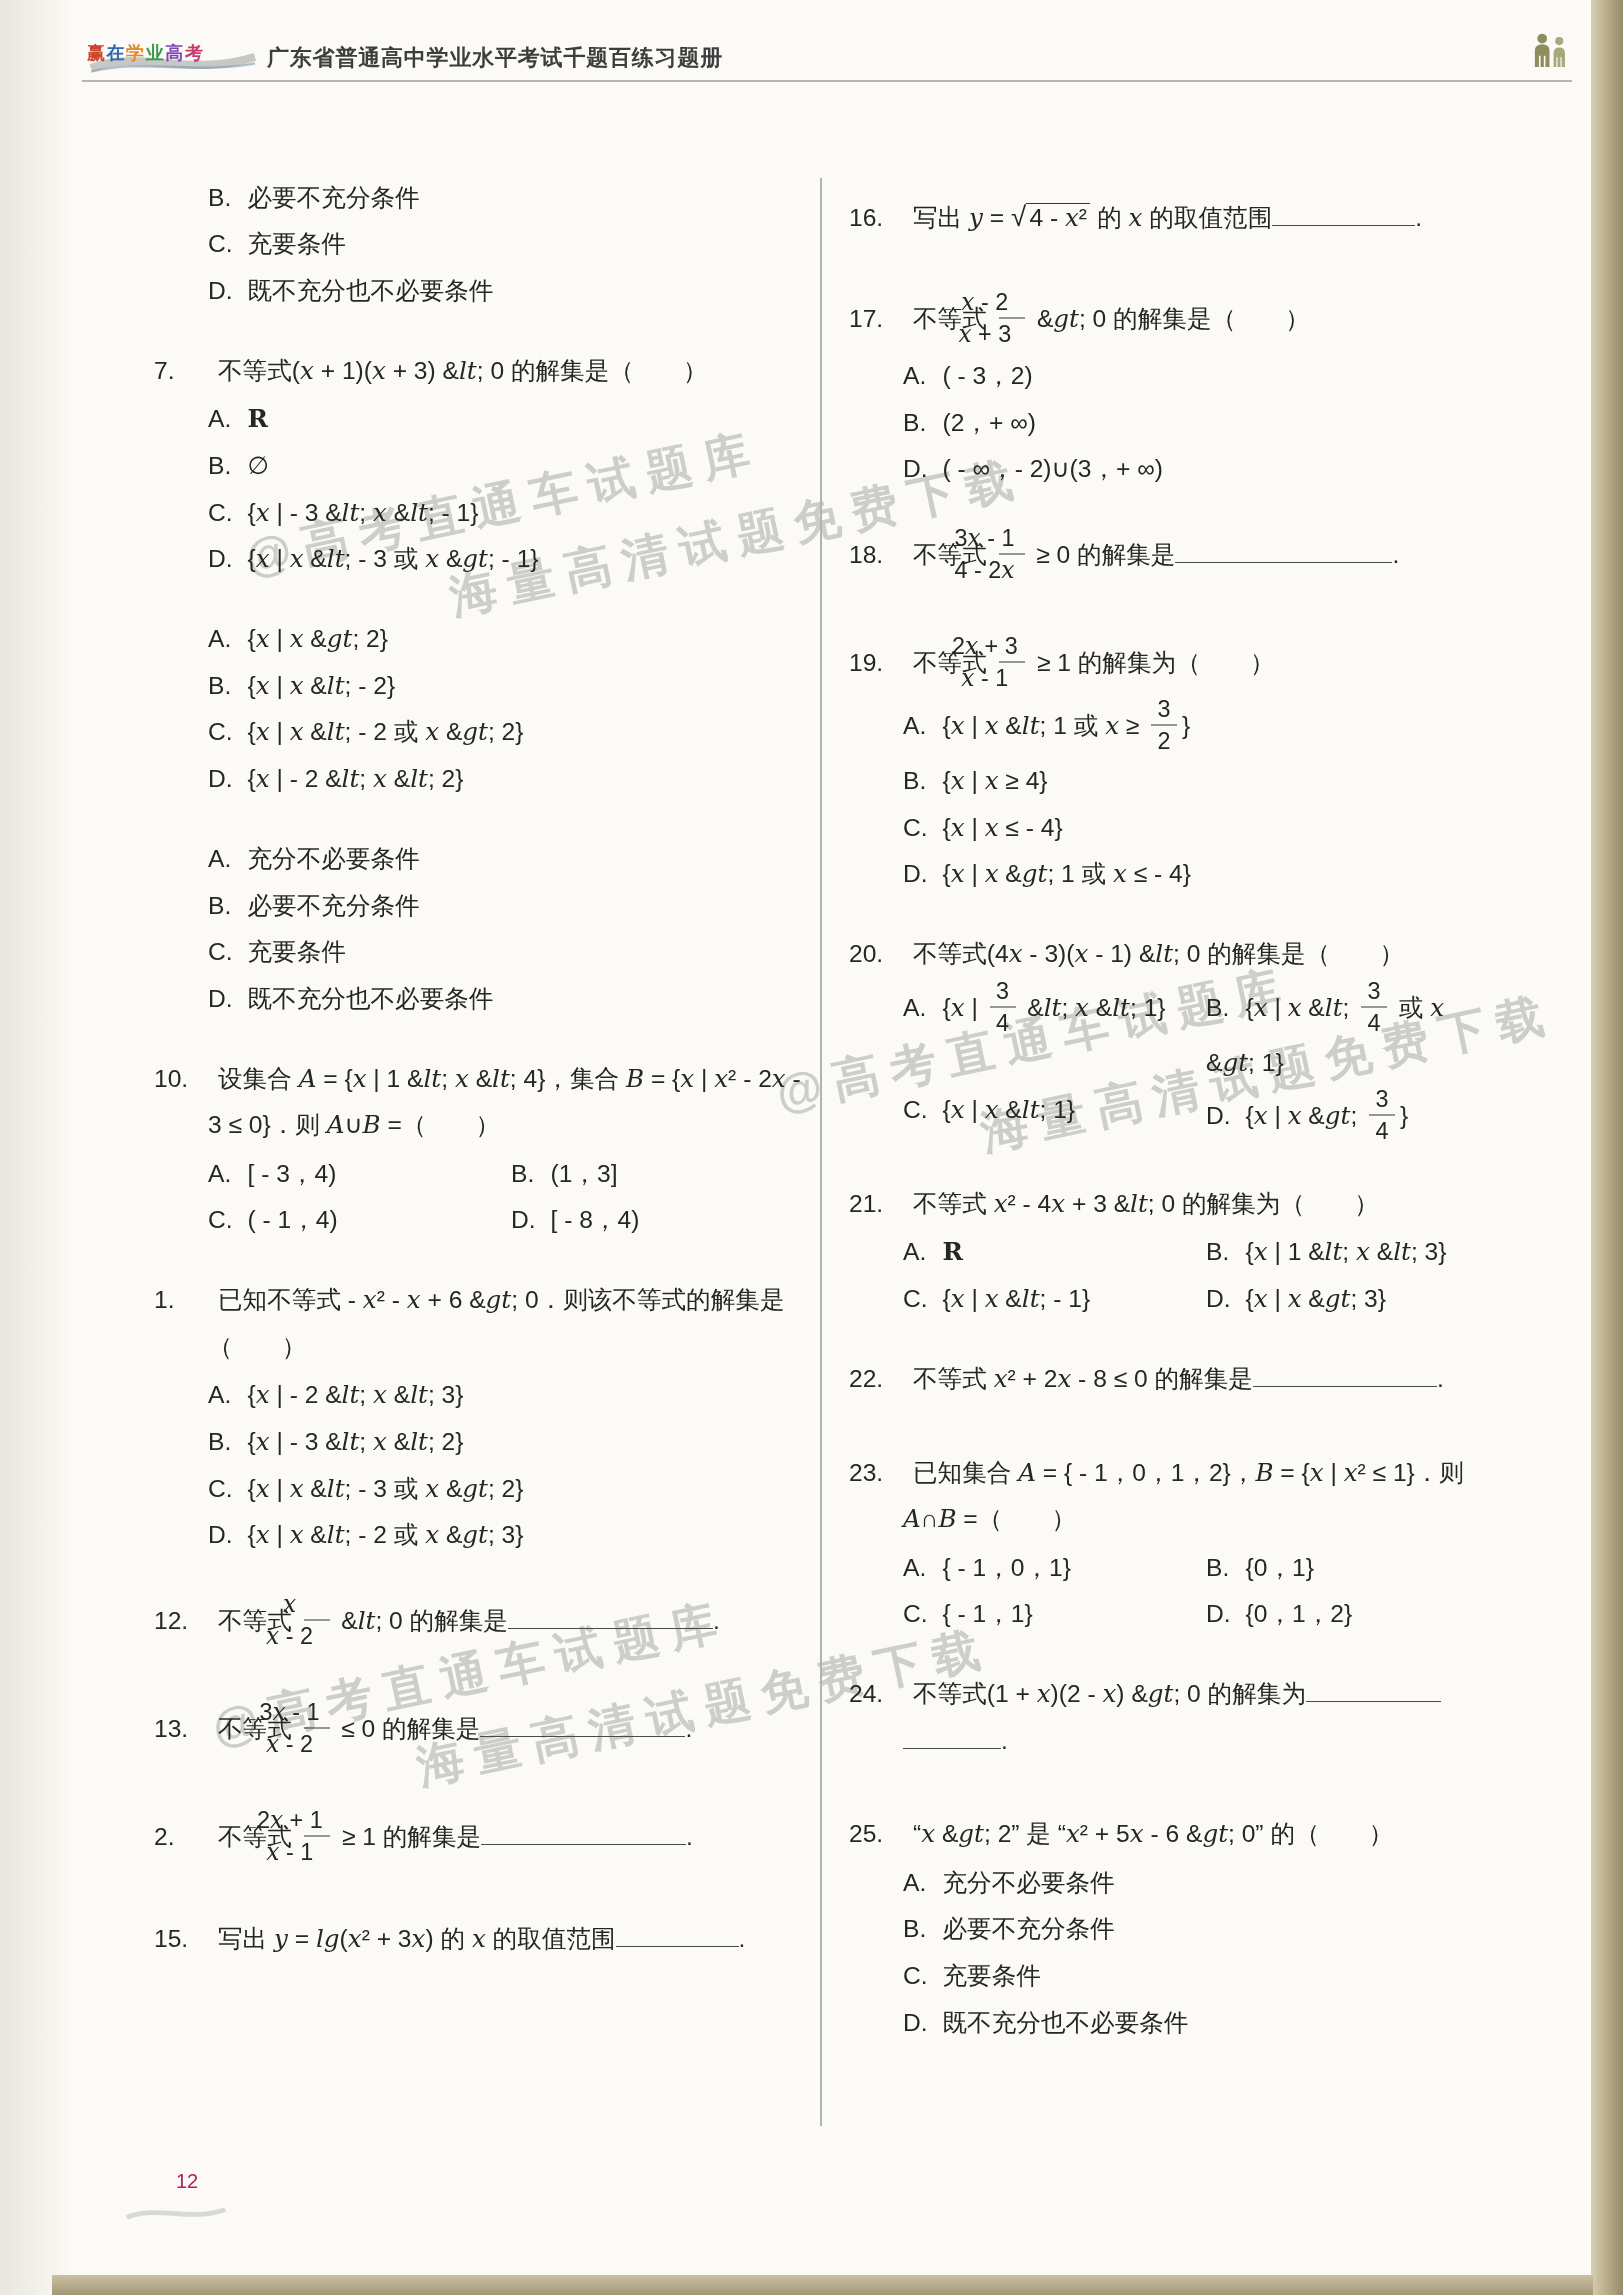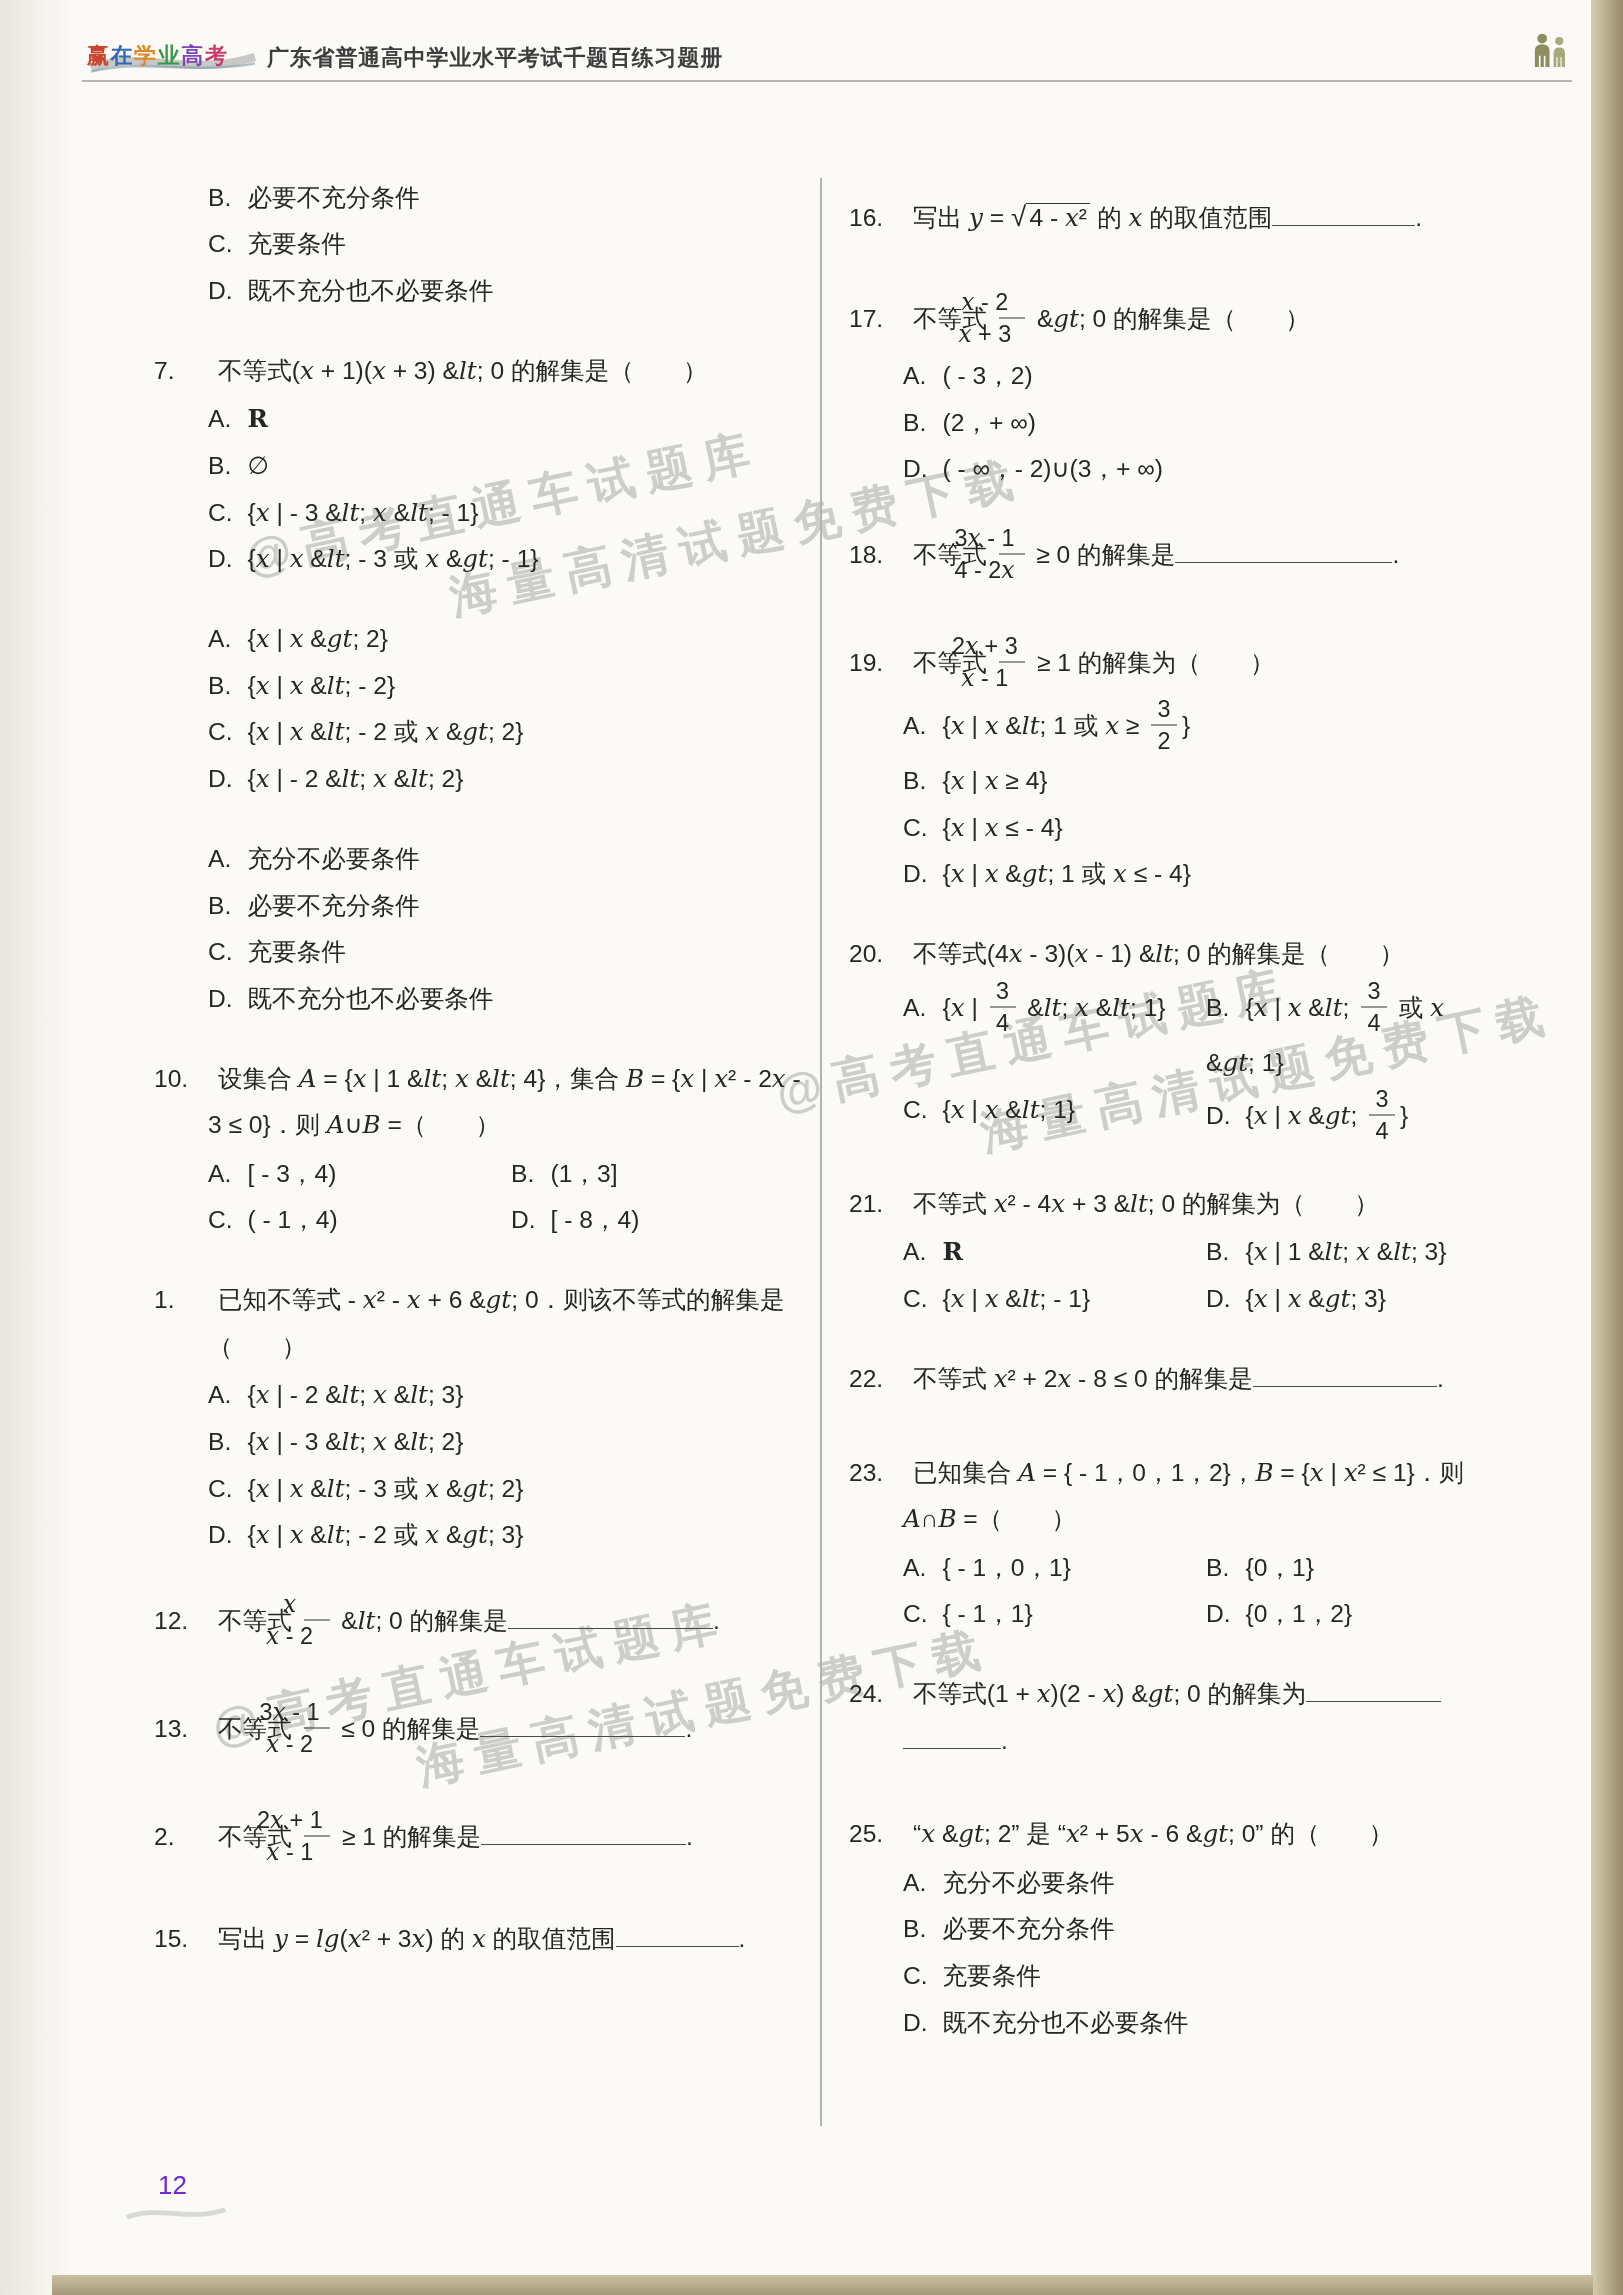--- a/index.html
+++ b/index.html
@@ -9,21 +9,21 @@
   .scan-right{position:absolute;right:0;top:0;width:33px;height:100%;
 format:none;background:linear-gradient(to right,#d8cfb2,#b3a785 55%,#95896a)}
   .scan-bottom{position:absolute;left:52px;right:31px;bottom:0;height:19.6px;
         background:linear-gradient(to bottom,#cbc1a2,#a3977a)}
   .scan-left{position:absolute;left:0;top:0;width:74px;height:100%;
         background:linear-gradient(to right,#e9e6de,rgba(255,255,255,0))}
   
   .header{position:absolute;left:82px;top:31px;right:52px;height:59px}
   .logo{position:absolute;left:4.9px;top:3.3px;width:172px;height:47px}
   .logo svg{position:absolute;left:0;top:13px}
-  .logo-text{position:relative;font-weight:bold;font-size:22px;letter-spacing:1.6px;top:6.5px}
+  .logo-text{position:relative;font-weight:bold;font-size:18px;letter-spacing:1.6px;top:6.5px}
   .htitle{position:absolute;left:185px;top:11.5px;font-size:22px;font-weight:bold;color:#3d3d3d;letter-spacing:0.8px}
   .hrule{position:absolute;left:0;right:0;top:49px;height:1.6px;background:#b9b5ac}
   .people{position:absolute;right:3.3px;top:0}
   
   .divider{position:absolute;left:820px;top:178px;width:1.6px;height:1948px;background:#b2b2b2}
   .col{position:absolute;top:173px;font-size:24.6px;line-height:1.9}
   .col.left{left:154px;width:655px}
   .col.right{left:849px;width:642px}
   .item{margin-bottom:33px}
   .item.fill{margin:18px 0 47px}
@@ -41,21 +41,21 @@
   .fnum{border-bottom:1.6px solid #333;padding:0 6.5px 0.8px}
   .fden{padding:0.8px 6.5px 0}
   .sqrt{white-space:nowrap}
   .rsign{font-size:1.12em}
   .rbody{border-top:1.6px solid #333;padding:0 3.3px}
   
   .wm{position:absolute;color:#909090;opacity:.42;transform:rotate(-12deg);
       font-size:47px;letter-spacing:11.5px;white-space:nowrap;pointer-events:none;font-weight:bold}
   .wm .l2{display:block;margin-left:192px;margin-top:18px}
   
-  .pagenum{position:absolute;left:158px;top:2170px;font-size:26px;color:#6d28d9}
+  .pagenum{position:absolute;left:176px;top:2170px;font-size:20px;color:#be185d}
   .fswoosh{position:absolute;left:123px;top:2203px;opacity:.55}
 </style>
 </head>
 <body>
 
 <div class="page">
 
   <div class="scan-left"></div>
   <div class="scan-right"></div>
   <div class="scan-bottom"></div>

